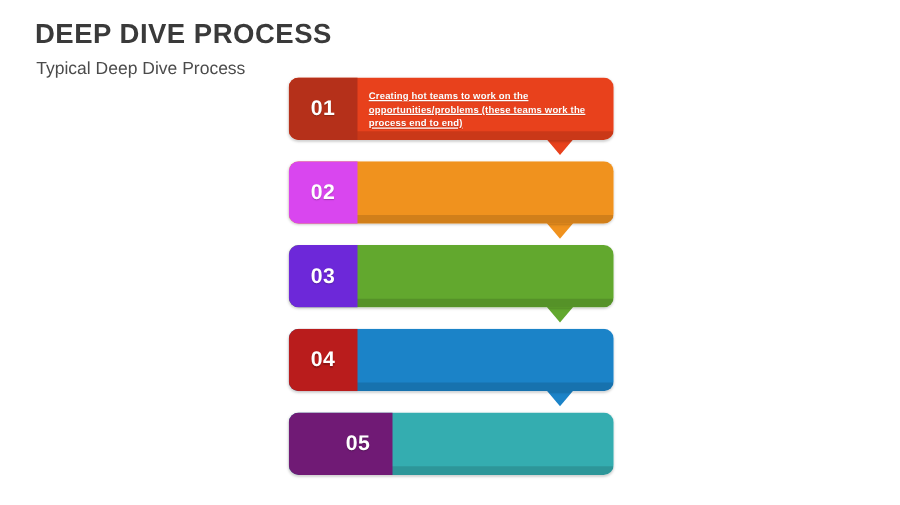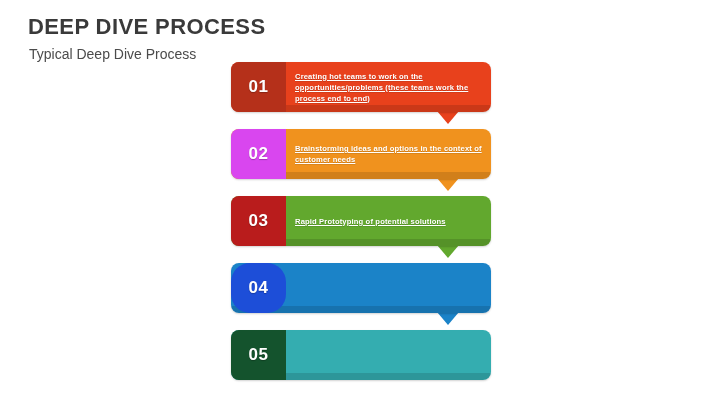--- a/index.html
+++ b/index.html
@@ -154,51 +154,49 @@
     </div>
 
     <div class="step" style="top:67px;">
       <div class="arrow" style="border-top: 13px solid rgb(240, 146, 30);"></div>
       <div class="bar">
         <div class="bar-body" style="background: rgb(240, 146, 30);"></div>
         <div class="bar-shade"></div>
         <div class="num-block" style="background: #d946ef;">
           <span class="num-text">02</span>
         </div>
-        <div class="desc">Brainstorming ideas and options in the context of customer needs</div>
       </div>
     </div>
 
     <div class="step" style="top:134px;">
       <div class="arrow" style="border-top: 13px solid rgb(98, 168, 46);"></div>
       <div class="bar">
         <div class="bar-body" style="background: rgb(98, 168, 46);"></div>
         <div class="bar-shade"></div>
-        <div class="num-block" style="background: #b91c1c;">
+        <div class="num-block" style="background: #6d28d9;">
           <span class="num-text">03</span>
         </div>
-        <div class="desc">Rapid Prototyping of potential solutions</div>
       </div>
     </div>
 
     <div class="step" style="top:201px;">
       <div class="arrow" style="border-top: 13px solid rgb(27, 131, 200);"></div>
       <div class="bar">
         <div class="bar-body" style="background: rgb(27, 131, 200);"></div>
         <div class="bar-shade"></div>
-        <div class="num-block" style="background: #1d4ed8; border-radius: 19px;">
+        <div class="num-block" style="background: #b91c1c;">
           <span class="num-text">04</span>
         </div>
       </div>
     </div>
 
     <div class="step" style="top:268px;">
       <div class="bar">
         <div class="bar-body" style="background: rgb(52, 173, 176);"></div>
         <div class="bar-shade"></div>
-        <div class="num-block" style="background: #14532d;">
+        <div class="num-block" style="background: #701a75; padding-left: 28px;">
           <span class="num-text">05</span>
         </div>
       </div>
     </div>
 
   </div>
 </div>
 
 </body></html>

